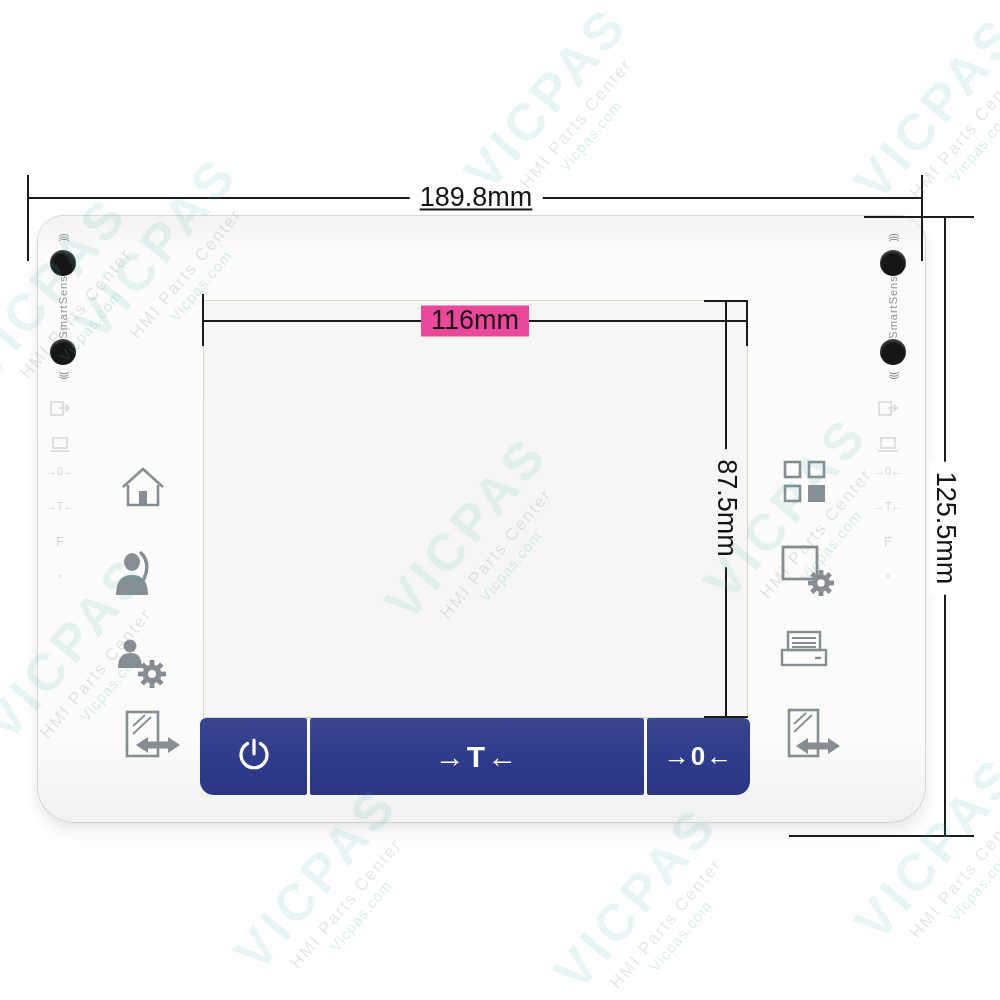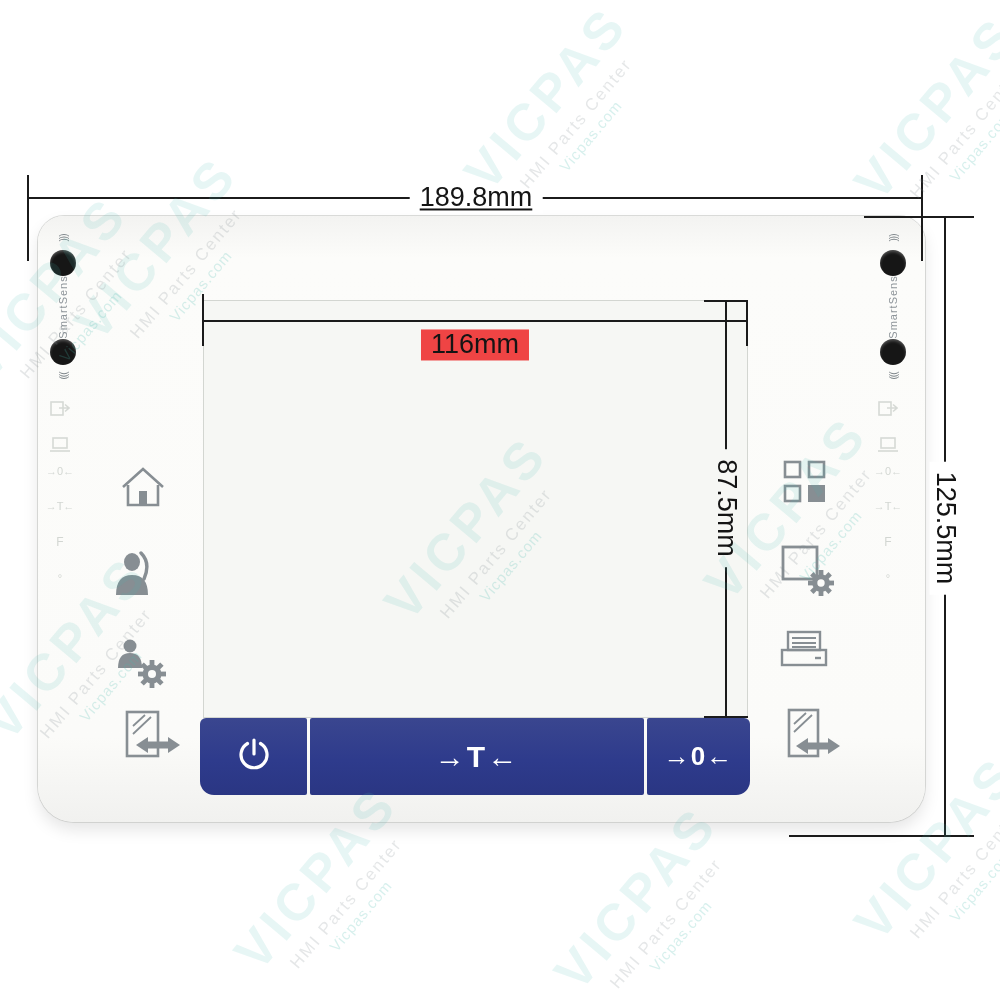--- a/index.html
+++ b/index.html
@@ -222,21 +222,21 @@
     <div class="dim" style="left:921px;top:175px;width:2px;height:86px;"></div>
     <div class="dim" style="left:28px;top:197px;width:895px;height:2px;"></div>
     <div class="dim-label" style="left:476px;top:198px;background:#ffffff;text-decoration:underline;">189.8mm</div>
   </div>
 
   <div>
     <div class="dim" style="left:202px;top:294px;width:2px;height:52px;"></div>
     <div class="dim" style="left:746px;top:301px;width:2px;height:45px;"></div>
     <div class="dim" style="left:704px;top:300px;width:44px;height:2px;"></div>
     <div class="dim" style="left:203px;top:320px;width:544px;height:2px;"></div>
-    <div class="dim-label" style="left:475px;top:321px;background:#ef4444;margin-top:24px;">116mm</div>
+    <div class="dim-label" style="left:475px;top:321px;background:#ec4899;">116mm</div>
   </div>
 
   <div>
     <div class="dim" style="left:725px;top:302px;width:2px;height:416px;"></div>
     <div class="dim" style="left:704px;top:716px;width:44px;height:2px;"></div>
     <div class="dim-label vert" style="left:726px;top:508px;background:#f6f7f4;">87.5mm</div>
   </div>
 
   <div>
     <div class="dim" style="left:864px;top:216px;width:110px;height:2px;"></div>

